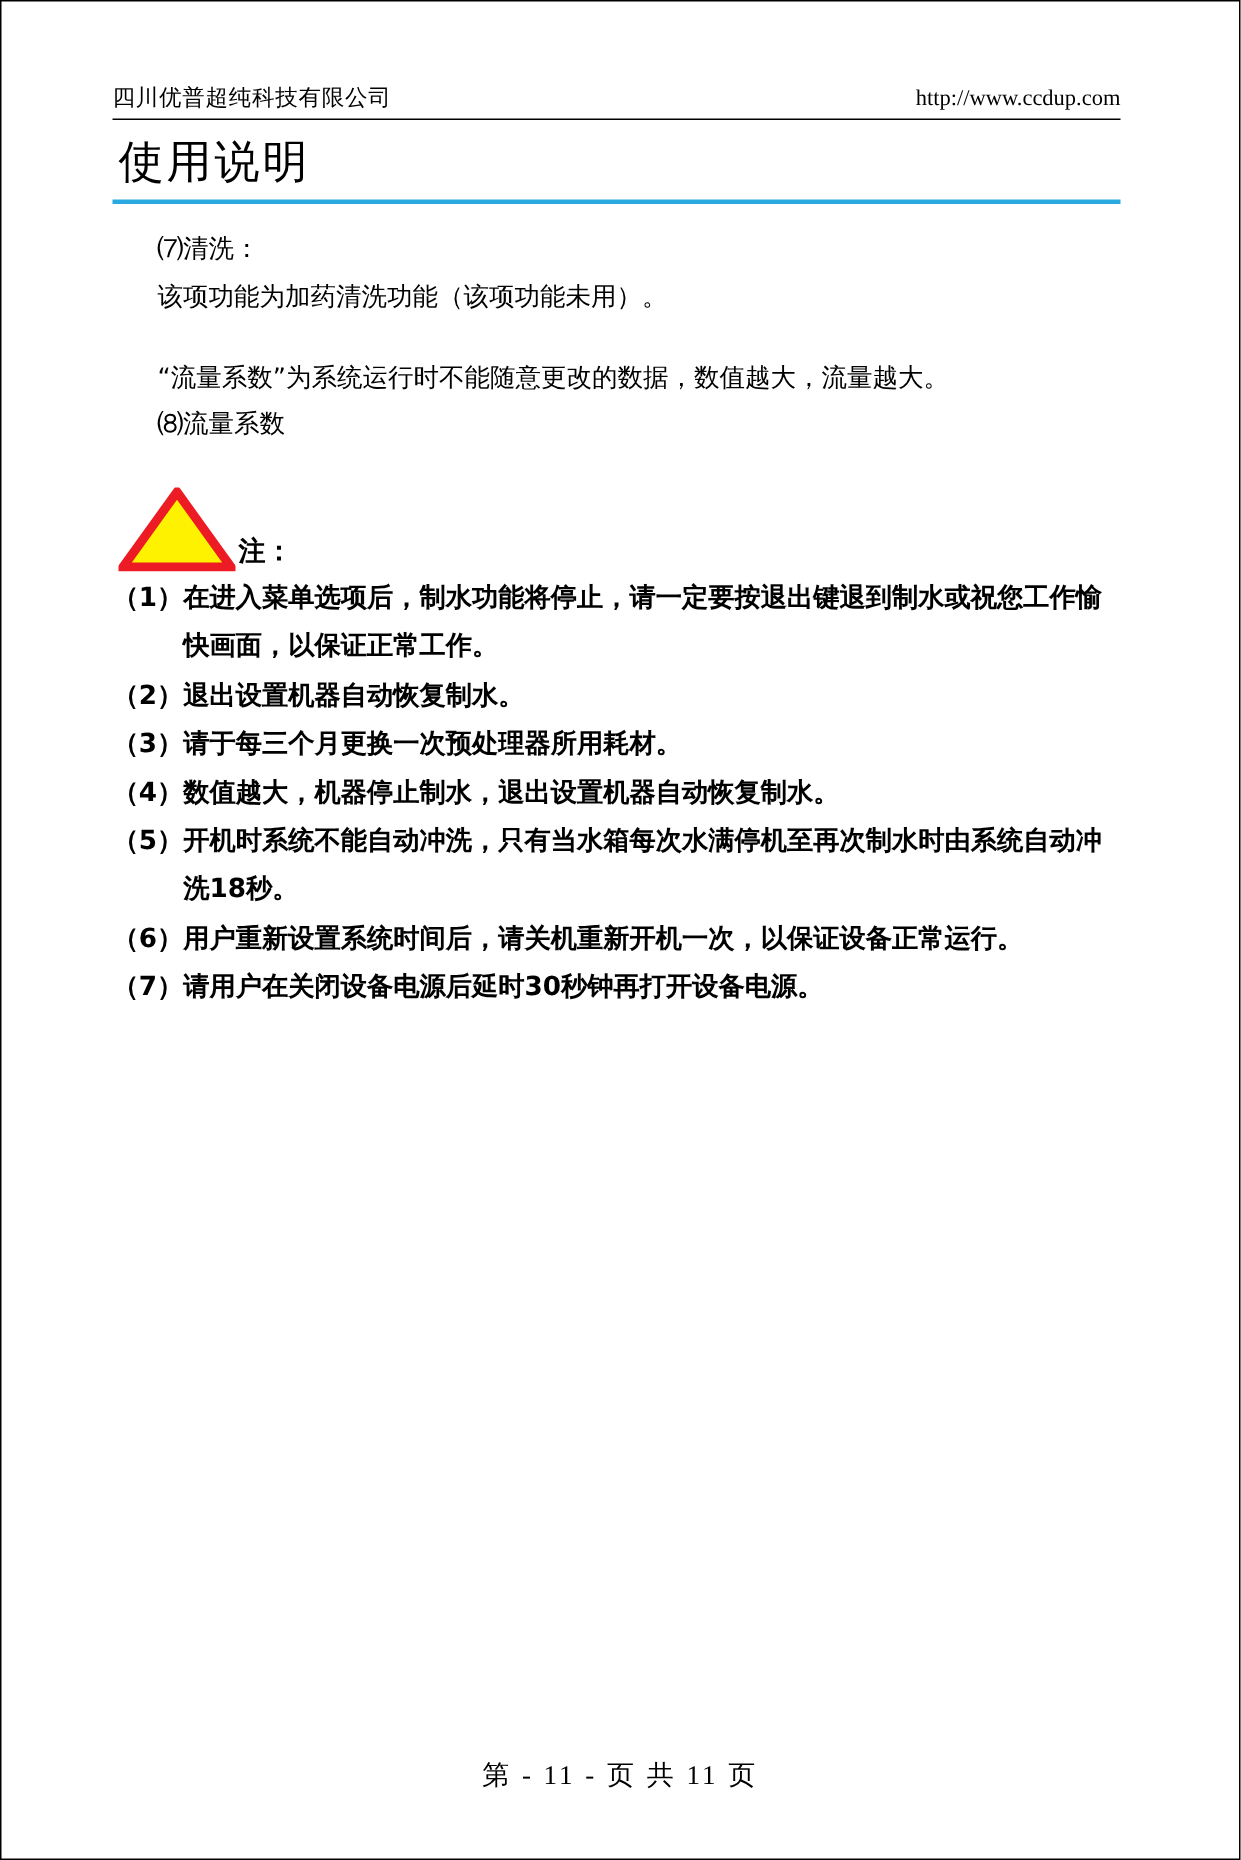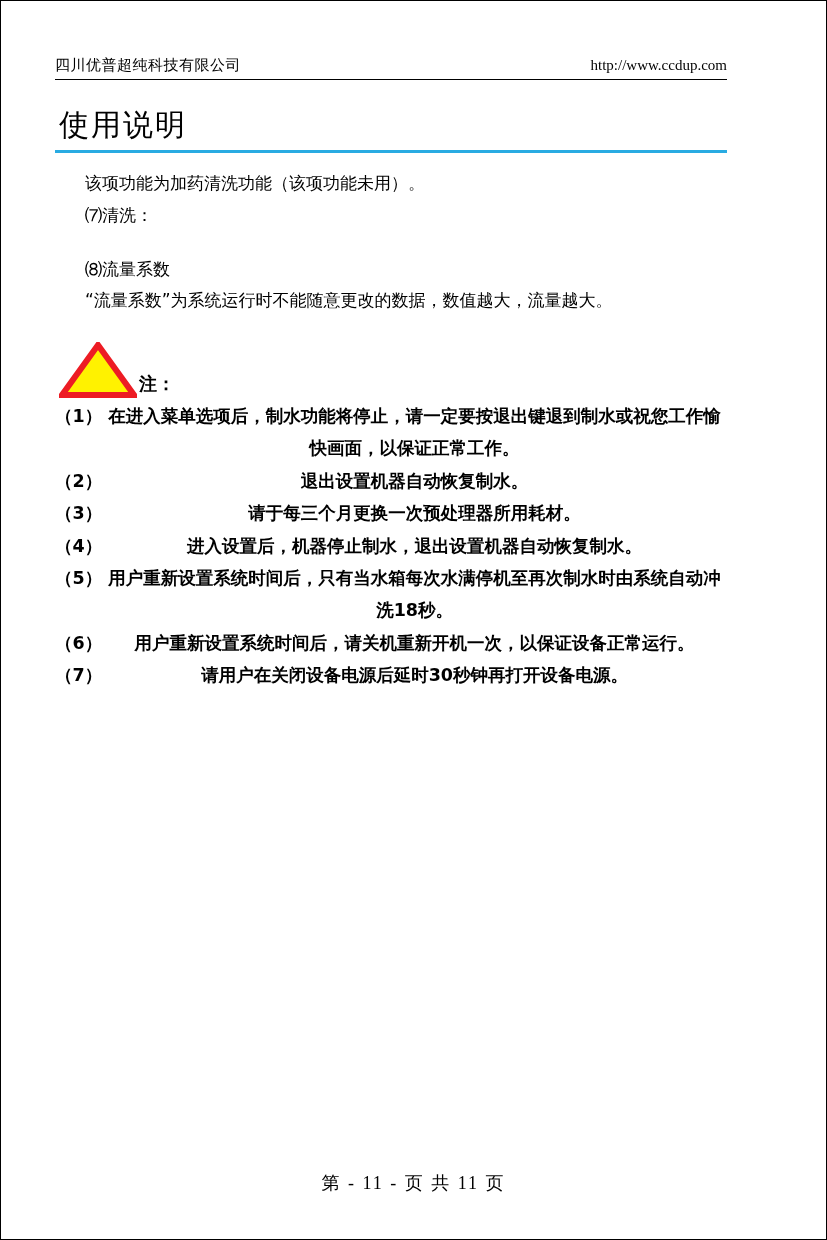--- a/index.html
+++ b/index.html
@@ -18,21 +18,21 @@
   .page {
     position: absolute;
     left: 0; top: 0;
     width: 827px;
     height: 1240px;
     border: 1px solid #000;
     box-sizing: border-box;
   }
   .content {
     position: absolute;
-    left: 54px;
+    left: 74px;
     top: 55px;
     width: 672px;
   }
   
   .header {
     display: flex;
     justify-content: space-between;
     align-items: baseline;
     font-size: 15px;
     padding-bottom: 4px;
@@ -43,21 +43,21 @@
     letter-spacing: 0.5px;
   }
   .header-url {
     font-family: Liberation Serif, serif;
     font-size: 15px;
   }
   .doc-title {
     font-family: "DejaVu Serif", serif;
     font-size: 30px;
     letter-spacing: 2px;
-    margin: 25px 0 4px 0;
+    margin: 8px 0 4px 0;
     padding-left: 4px;
   }
   .title-rule {
     height: 3px;
     background: #29ABE2;
     width: 100%;
     margin-bottom: 16px;
   }
   
   .body-block {
@@ -102,21 +102,20 @@
   .note-item {
     display: flex;
     align-items: flex-start;
   }
   .note-num {
     flex: 0 0 auto;
     white-space: nowrap;
   }
   .note-text {
     flex: 1 1 auto;
-    text-align: center;
   }
   
   .footer {
     position: absolute;
     left: 0;
     right: 0;
     bottom: 44px;
     text-align: center;
     font-family: "Liberation Serif", serif;
     font-size: 18px;
@@ -131,29 +130,29 @@
 
     <div class="header">
       <div class="header-company">四川优普超纯科技有限公司</div>
       <div class="header-url">http://www.ccdup.com</div>
     </div>
 
     <div class="doc-title">使用说明</div>
     <div class="title-rule"></div>
 
     <div class="body-block">
+      <p class="para indent1">⑺清洗：</p>
       <p class="para indent2">该项功能为加药清洗功能（该项功能未用）。</p>
-      <p class="para indent1">⑺清洗：</p>
     </div>
 
     <div class="spacer"></div>
 
     <div class="body-block">
+      <p class="para nowrap-para">“流量系数”为系统运行时不能随意更改的数据，数值越大，流量越大。</p>
       <p class="para indent1">⑻流量系数</p>
-      <p class="para nowrap-para">“流量系数”为系统运行时不能随意更改的数据，数值越大，流量越大。</p>
     </div>
 
     <div class="warn-row">
       <div class="warn-tri">
         <svg width="78" height="56" viewBox="0 0 78 56">
           <polygon points="39,3 75,53 3,53" fill="#FFF200" stroke="#ED1C24" stroke-width="6" stroke-linejoin="miter"></polygon>
         </svg>
       </div>
       <div class="warn-label">注：</div>
     </div>
@@ -166,25 +165,25 @@
       <div class="note-item">
         <span class="note-num">（2）</span>
         <span class="note-text">退出设置机器自动恢复制水。</span>
       </div>
       <div class="note-item">
         <span class="note-num">（3）</span>
         <span class="note-text">请于每三个月更换一次预处理器所用耗材。</span>
       </div>
       <div class="note-item">
         <span class="note-num">（4）</span>
-        <span class="note-text">进入设置后，机器停止制水，退出设置机器自动恢复制水。</span>
+        <span class="note-text">数值越大，机器停止制水，退出设置机器自动恢复制水。</span>
       </div>
       <div class="note-item">
         <span class="note-num">（5）</span>
-        <span class="note-text">用户重新设置系统时间后，只有当水箱每次水满停机至再次制水时由系统自动冲洗18秒。</span>
+        <span class="note-text">开机时系统不能自动冲洗，只有当水箱每次水满停机至再次制水时由系统自动冲洗18秒。</span>
       </div>
       <div class="note-item">
         <span class="note-num">（6）</span>
         <span class="note-text">用户重新设置系统时间后，请关机重新开机一次，以保证设备正常运行。</span>
       </div>
       <div class="note-item">
         <span class="note-num">（7）</span>
         <span class="note-text">请用户在关闭设备电源后延时30秒钟再打开设备电源。</span>
       </div>
     </div>

